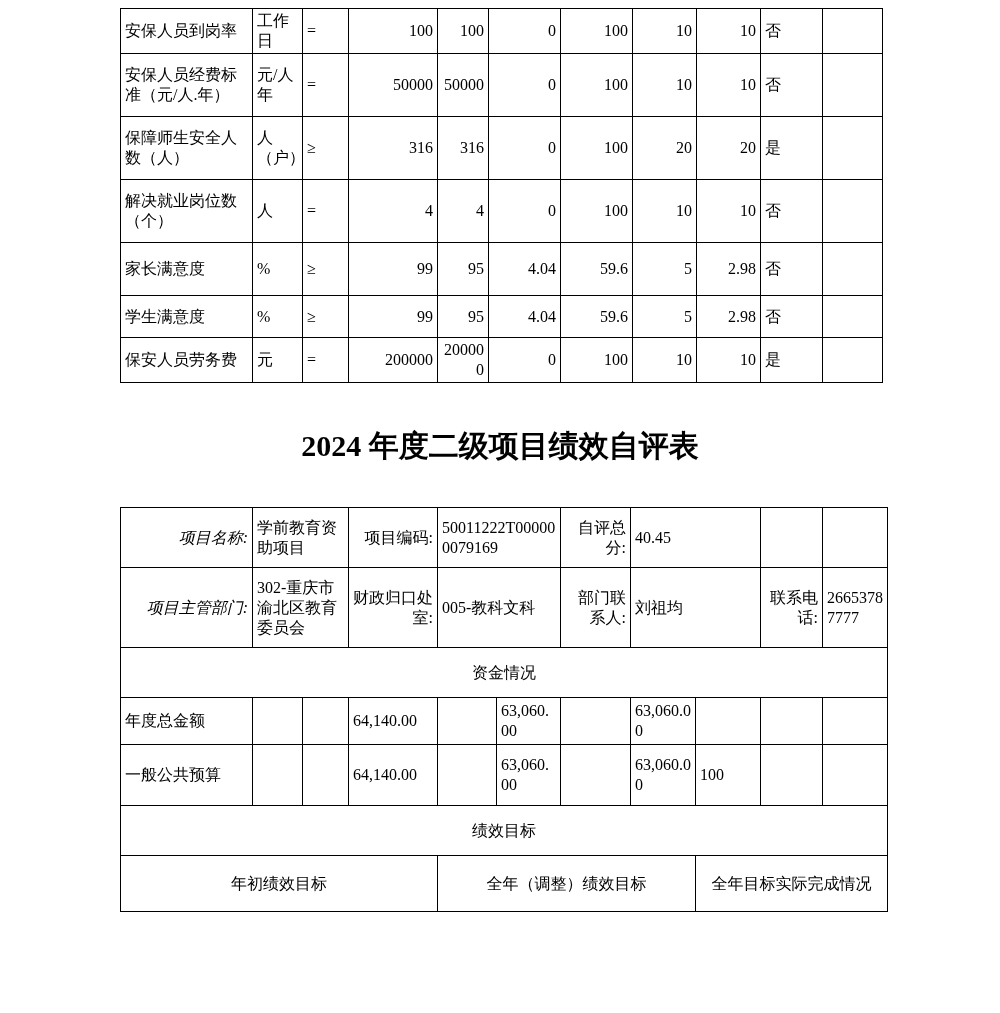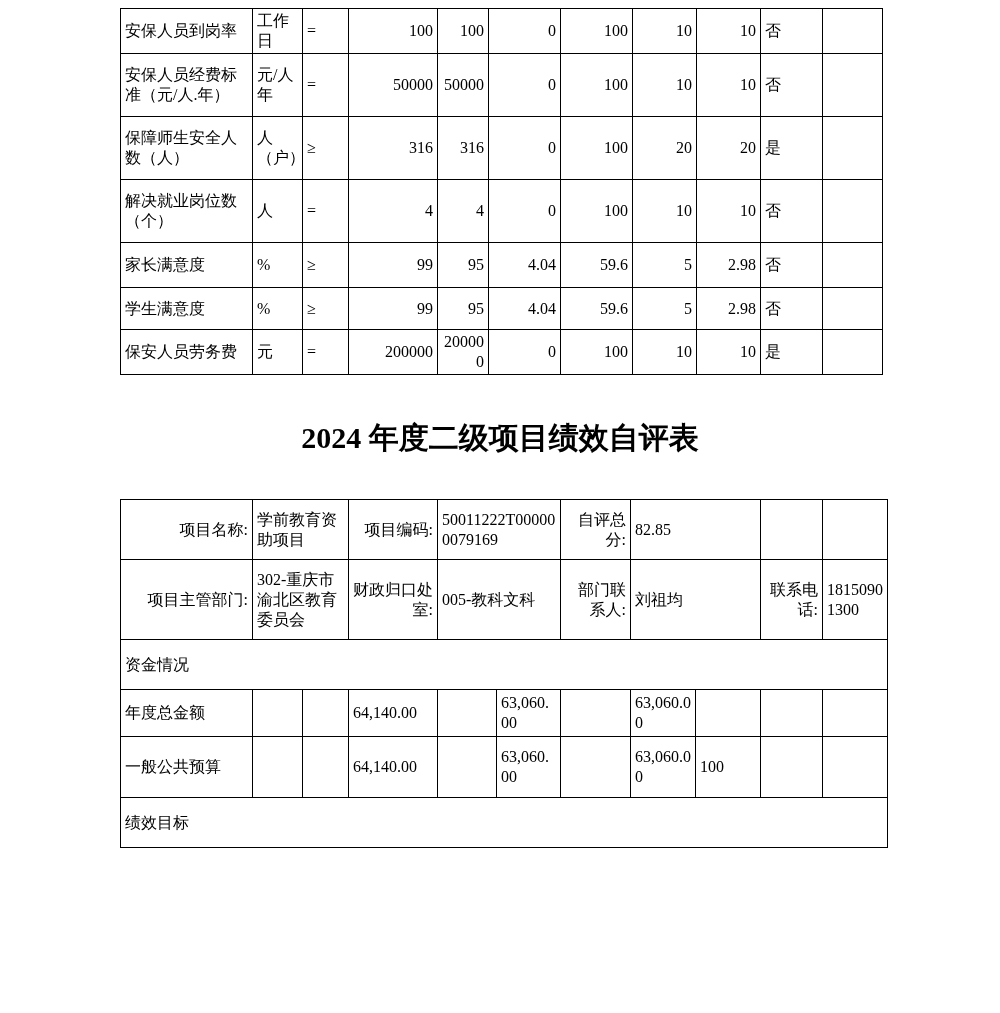--- a/index.html
+++ b/index.html
@@ -21,23 +21,23 @@
     font-size:16px;
     line-height:1.25;
     vertical-align:middle;
     word-break:break-all;
     overflow:hidden;
   }
   .t1{margin-top:8px;width:762px;}
   .t2{width:767px;}
   .al{text-align:left;}
   .ar{text-align:right;}
-  .ac{}
+  .ac{text-align:center;}
   .lab{text-align:right;}
-  .px19{padding:2px 19px;}
+  .px19{padding:2px 19px;font-style:italic;}
   .px8{padding:2px 8px;}
   .pnum{padding:2px 5px;}
   .p17{padding:2px 17px;}
   .grey-l{border-left:2px solid #a8a8a8;}
   .grey-t{border-top:2px solid #a8a8a8;}
   .title{
     width:1000px;
     margin:42px 0 40px 0;
     text-align:center;
     font-size:30px;
@@ -111,21 +111,21 @@
       <td class="al">=</td>
       <td class="ar">4</td>
       <td class="ar">4</td>
       <td class="ar">0</td>
       <td class="ar">100</td>
       <td class="ar">10</td>
       <td class="ar">10</td>
       <td class="al grey-l grey-t">否</td>
       <td class="grey-t"></td>
     </tr>
-    <tr style="height:45px">
+    <tr style="height:53px">
       <td class="al">家长满意度</td>
       <td class="al">%</td>
       <td class="al">≥</td>
       <td class="ar">99</td>
       <td class="ar">95</td>
       <td class="ar">4.04</td>
       <td class="ar">59.6</td>
       <td class="ar">5</td>
       <td class="ar">2.98</td>
       <td class="al grey-l grey-t">否</td>
@@ -177,34 +177,34 @@
         <col style="width:65px">
     </colgroup>
 
     <tbody>
         <tr style="height:60px">
       <td class="lab px19">项目名称:</td>
       <td class="al" colspan="2">学前教育资助项目</td>
       <td class="lab px8">项目编码:</td>
       <td class="al" colspan="2">50011222T000000079169</td>
       <td class="lab">自评总分:</td>
-      <td class="al" colspan="2">82.85</td>
+      <td class="al" colspan="2">40.45</td>
       <td></td>
       <td></td>
     </tr>
 
     <tr style="height:80px">
       <td class="lab px19">项目主管部门:</td>
       <td class="al" colspan="2">302-重庆市渝北区教育委员会</td>
       <td class="lab px8">财政归口处室:</td>
       <td class="al" colspan="2">005-教科文科</td>
       <td class="lab">部门联系人:</td>
       <td class="al" colspan="2">刘祖均</td>
       <td class="lab">联系电话:</td>
-      <td class="al">18150901300</td>
+      <td class="al">26653787777</td>
     </tr>
 
     <tr style="height:50px">
       <td class="ac" colspan="11">资金情况</td>
     </tr>
 
 
     <tr style="height:47px">
       <td class="al">年度总金额</td>
       <td></td>
@@ -231,16 +231,21 @@
       <td class="al pnum">63,060.00</td>
       <td class="al">100</td>
       <td class="al grey-l"></td>
       <td class="ar"></td>
     </tr>
 
     <tr style="height:50px">
       <td class="ac" colspan="11">绩效目标</td>
     </tr>
 
+    <tr style="height:56px">
+      <td class="ac" colspan="4">年初绩效目标</td>
+      <td class="ac" colspan="4">全年（调整）绩效目标</td>
+      <td class="ac p17" colspan="3">全年目标实际完成情况</td>
+    </tr>
   </tbody>
     </table>
 
 </div>
 
 </body></html>

